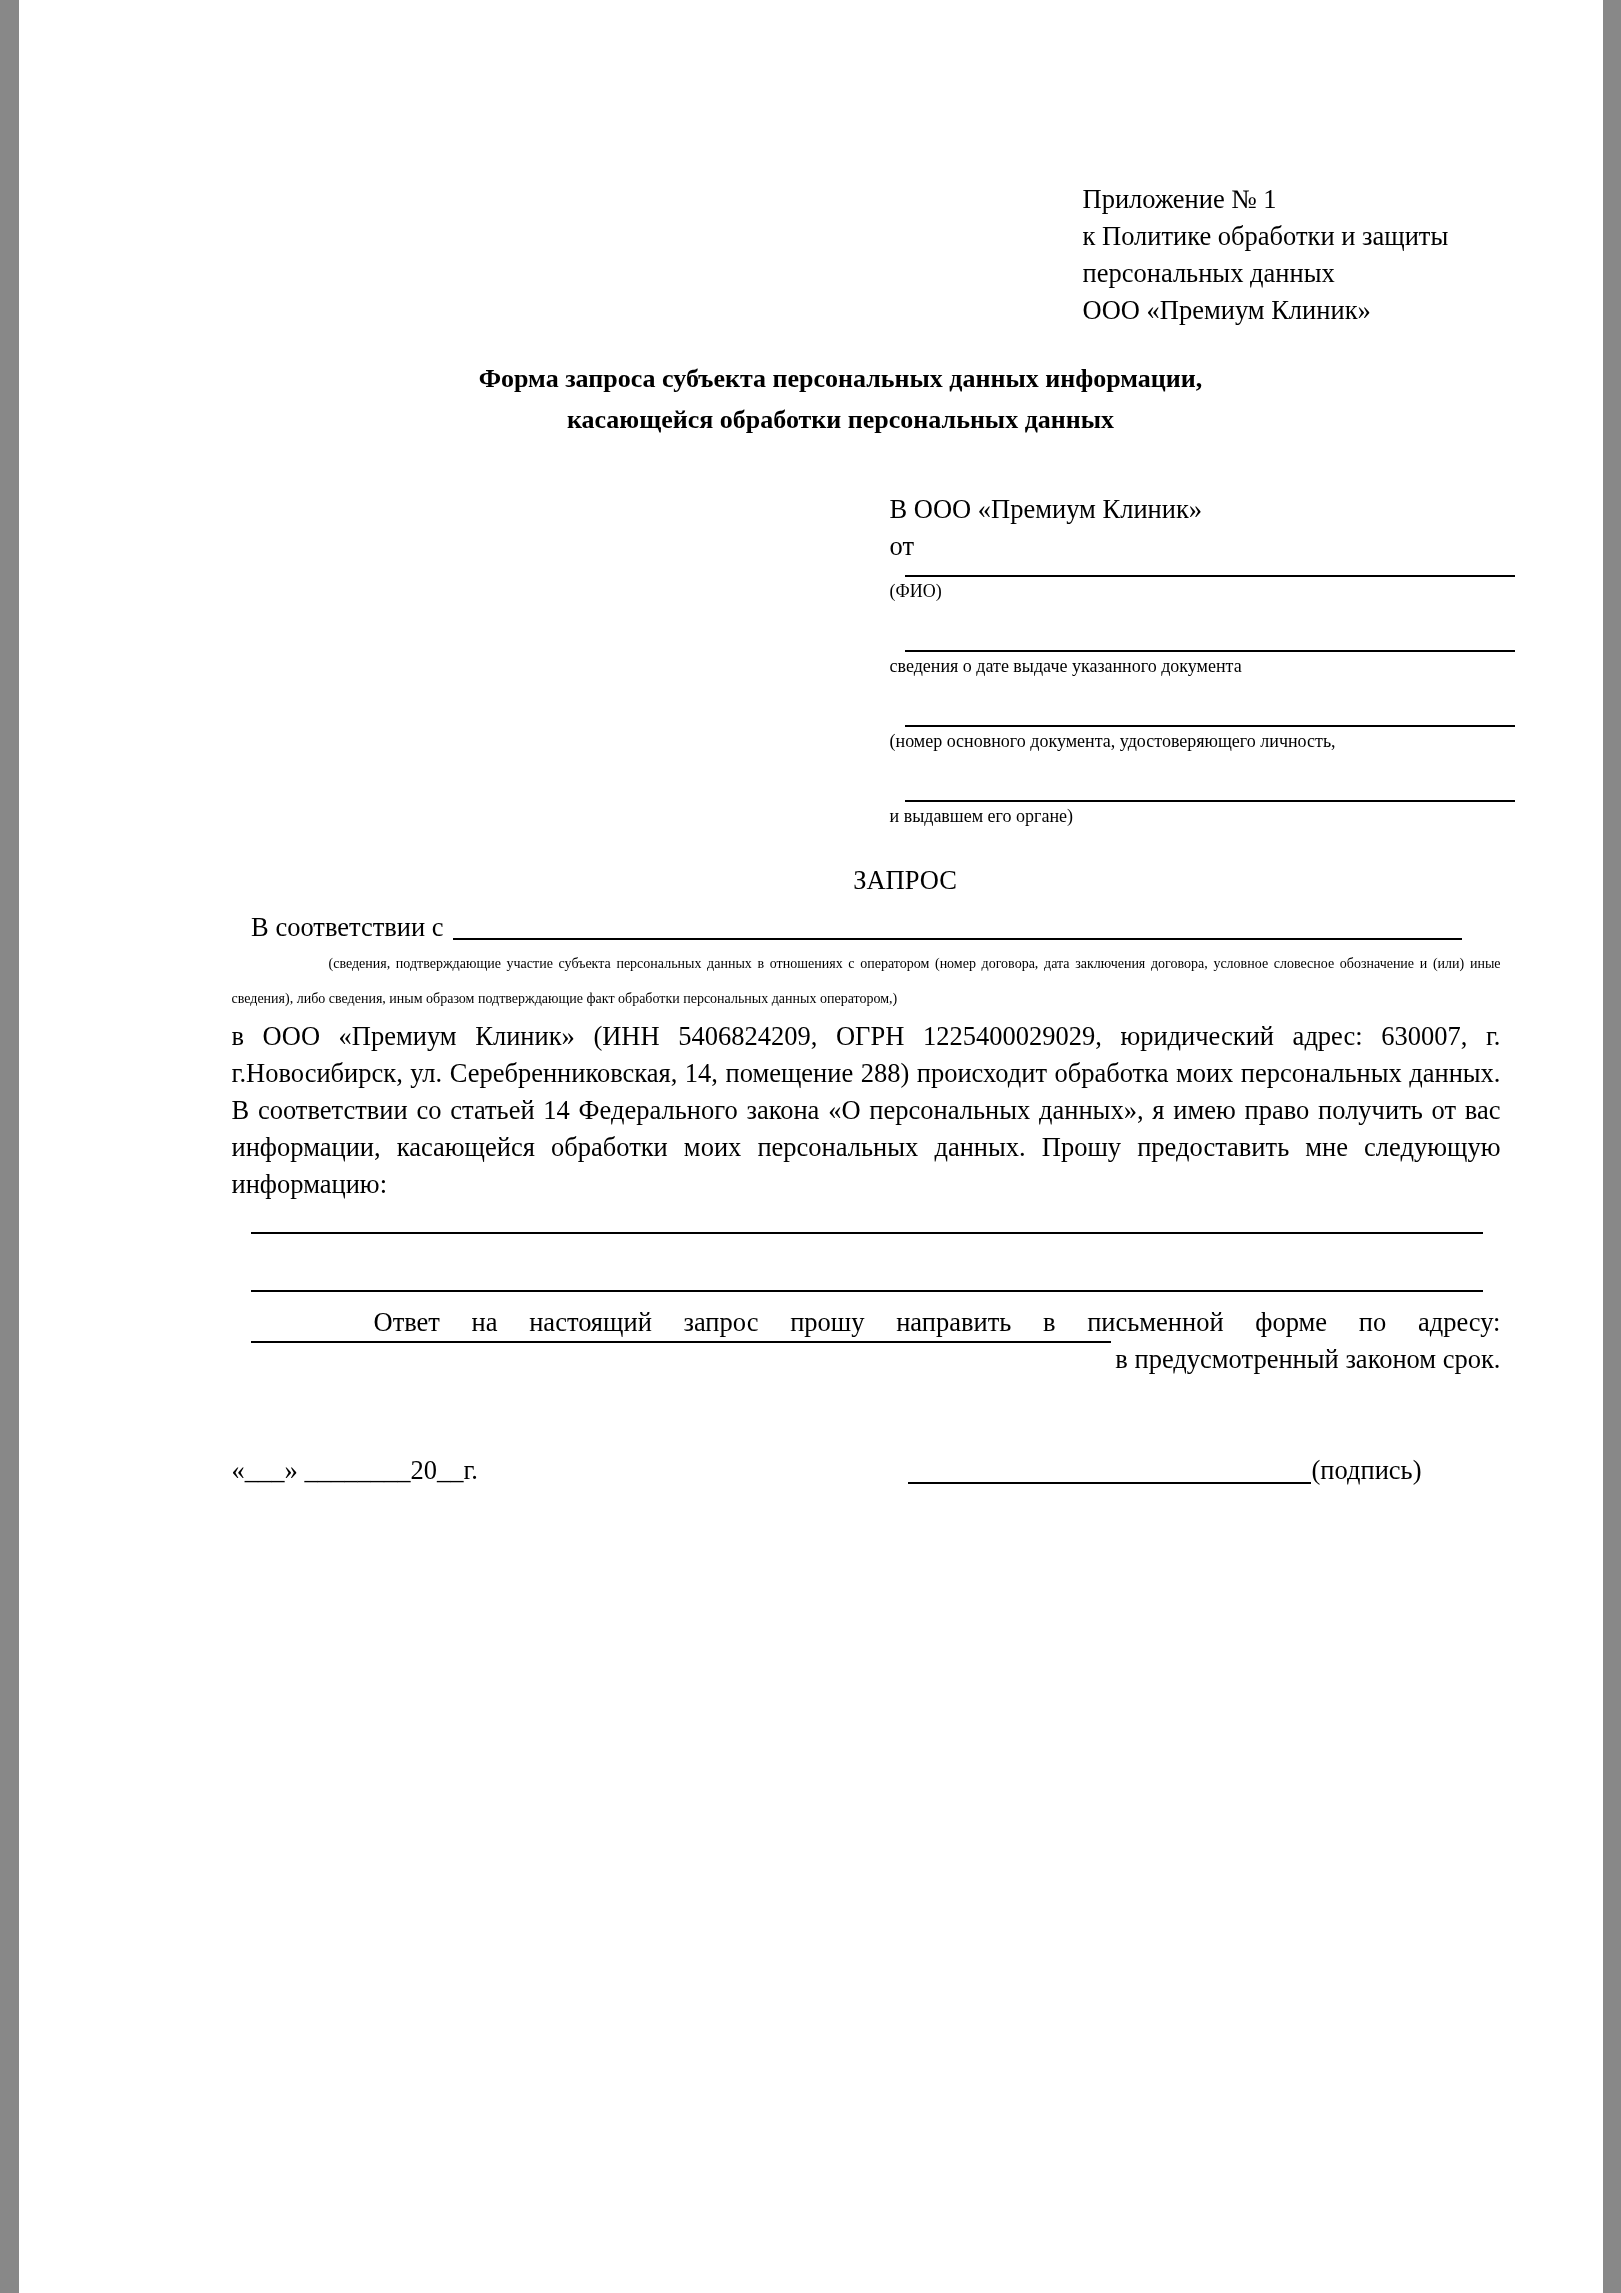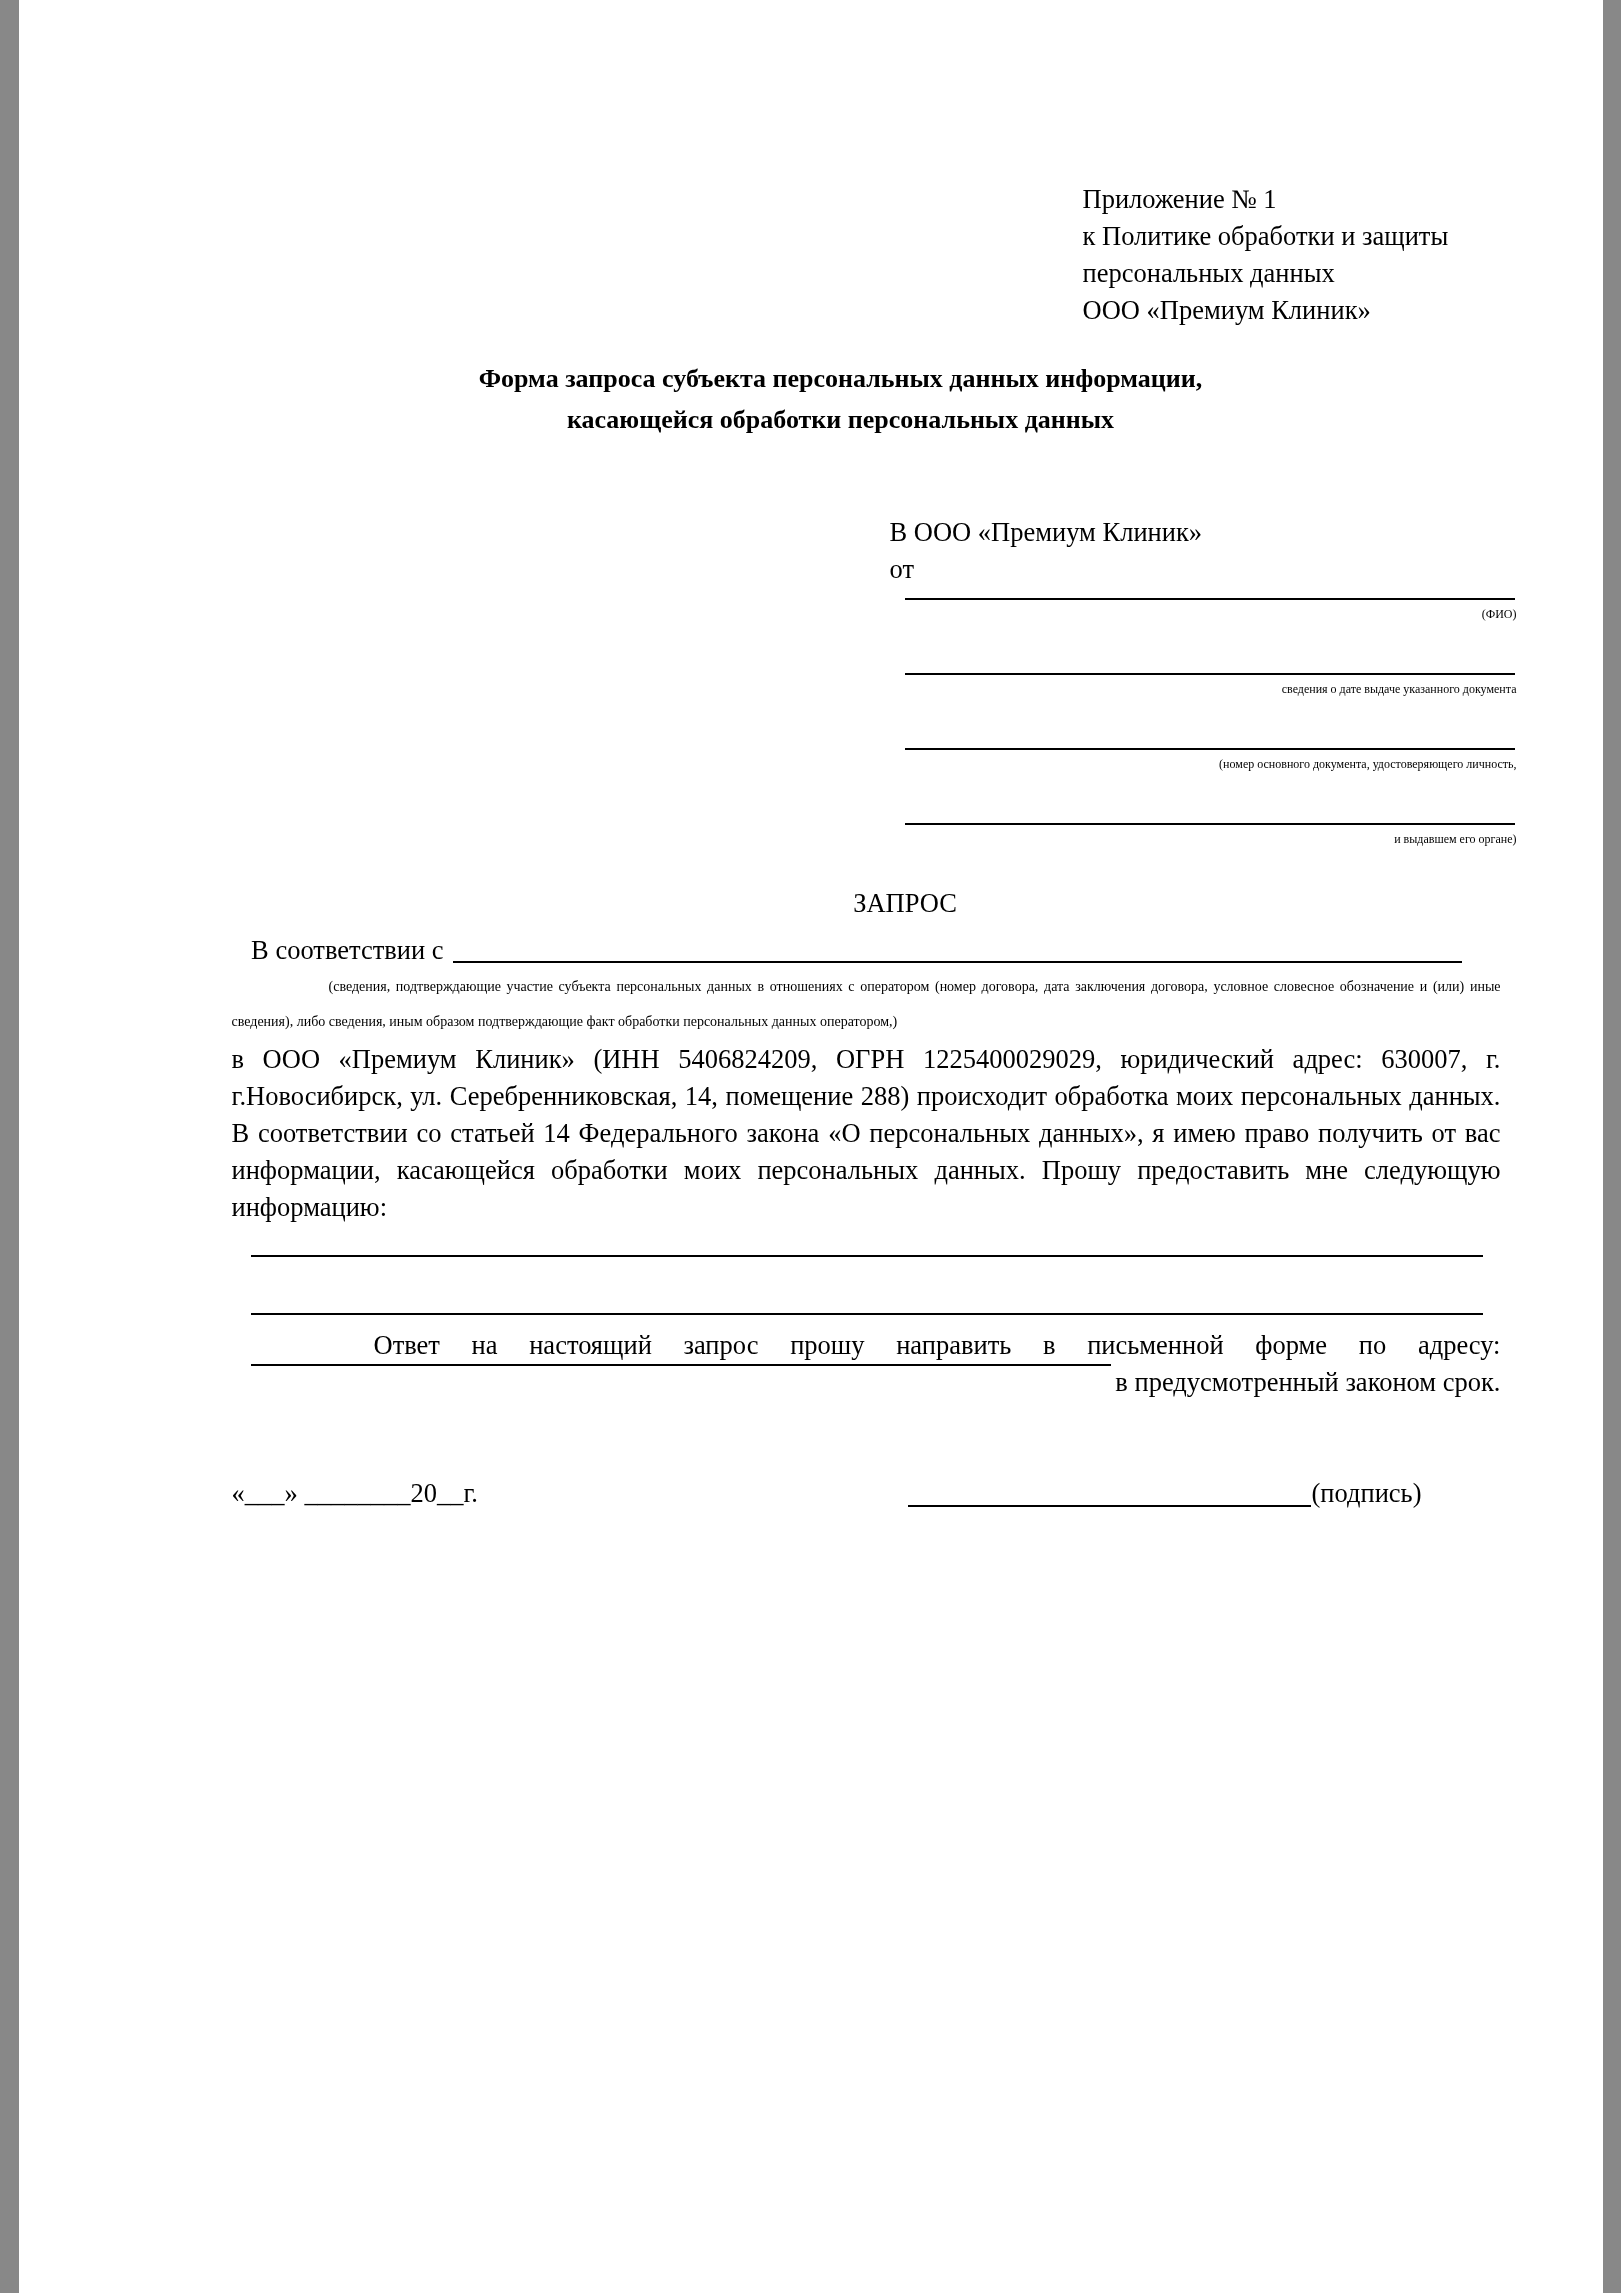--- a/index.html
+++ b/index.html
@@ -23,29 +23,29 @@
   
   .doc-title {
     margin-top: 29px;
     text-align: center;
     font-weight: bold;
     font-size: 26px;
     line-height: 41px;
     transform: translateX(-25.5px);
   }
   
-  .addressee { margin-top: 74px; margin-left: 658px; width: 627px; }
+  .addressee { margin-top: 51px; margin-left: 658px; width: 627px; }
   .blank-field .line {
     border-bottom: 2.9px solid #000;
     height: 9.8px;
     margin: 0 2px 0 15.7px;
   }
   .blank-field .caption {
-    text-align: right;
-    font-size: 12px;
+    text-align: left;
+    font-size: 18px;
     line-height: 23.5px;
     padding: 2.9px 0 37px 0;
   }
   .blank-field:last-child .caption { padding-bottom: 5.9px; }
   
   .request-heading { margin-top: 27.4px; text-align: center; transform: translateX(39px); }
   .intro-row { margin-top: 9.8px; display: flex; align-items: stretch; }
   .intro-row .label { padding-left: 19.6px; white-space: nowrap; }
   .intro-row .fill {
     flex: 1;

